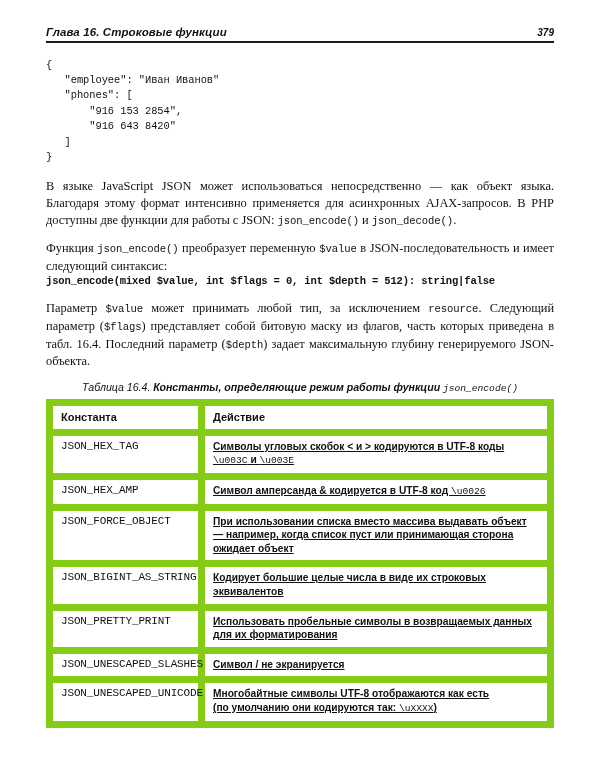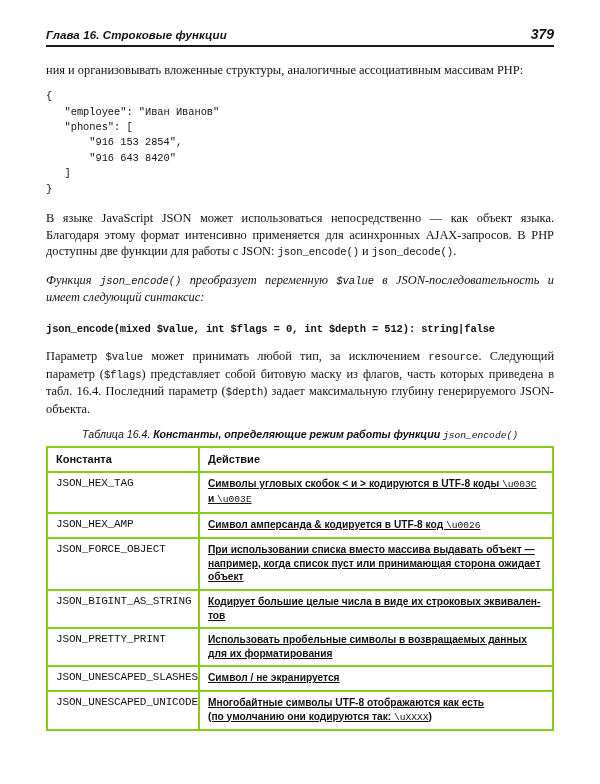--- a/index.html
+++ b/index.html
@@ -37,40 +37,40 @@
     font-style: italic;
     font-weight: bold;
     font-size: 11.5px;
     letter-spacing: .1px;
     color: #111;
   }
   .runhead-page {
     font-family: "Liberation Sans", "DejaVu Sans", sans-serif;
     font-style: italic;
     font-weight: bold;
-    font-size: 14px;
+    font-size: 10px;
     color: #111;
   }
   .runhead-rule {
     height: 1.6px;
     background: #1a1a1a;
     margin-top: 1px;
     margin-bottom: 15px;
   }
 
   
   .para {
     font-size: 12.4px;
     line-height: 16.6px;
     text-align: justify;
     text-justify: inter-word;
     margin: 0 0 11px 0;
     hyphens: manual;
   }
-  .para.tight { margin-bottom: 0; font-style: italic; }
+  .para.tight { margin-bottom: 0; }
   .para .mono {
     font-family: "Liberation Mono", "DejaVu Sans Mono", monospace;
     font-size: 10.6px;
     letter-spacing: -.1px;
   }
 
   
   .code {
     font-family: "Liberation Mono", "DejaVu Sans Mono", monospace;
     font-size: 10.4px;
@@ -81,21 +81,21 @@
     letter-spacing: -.05px;
   }
 
   
   .signature {
     font-family: "Liberation Mono", "DejaVu Sans Mono", monospace;
     font-weight: bold;
     font-size: 10.5px;
     line-height: 15px;
     white-space: pre;
-    margin: 16px 0 11px 0;
+    margin: 0 0 11px 0;
     letter-spacing: -.15px;
   }
 
   
   .table-caption {
     font-family: "Liberation Sans", "DejaVu Sans", sans-serif;
     font-style: italic;
     font-size: 10.6px;
     text-align: center;
     margin: 9px 0 5px 0;
@@ -111,21 +111,21 @@
   }
 
   table.consts {
     width: 100%;
     border-collapse: collapse;
     table-layout: fixed;
     border: 1.5px solid #151515;
   }
   table.consts col.c-const { width: 152px; }
   table.consts th, table.consts td {
-    border: 2px solid #84cc16;
+    border: 7px solid #84cc16;
     vertical-align: top;
     padding: 4px 8px 5px 8px;
   }
   table.consts thead th {
     font-family: "Liberation Sans", "DejaVu Sans", sans-serif;
     font-weight: bold;
     font-size: 11px;
     text-align: left;
     padding-top: 5px;
     padding-bottom: 6px;
@@ -157,21 +157,20 @@
 <body>
 
 <div class="page">
 
   <div class="runhead">
     <span class="runhead-title">Глава 16. Строковые функции</span>
     <span class="runhead-page">379</span>
   </div>
   <div class="runhead-rule"></div>
 
-  <p class="para">ния и организовывать вложенные структуры, аналогичные ассоциативным массивам PHP:</p>
 
   <pre class="code">{
    "employee": "Иван Иванов"
    "phones": [
        "916 153 2854",
        "916 643 8420"
    ]
 }</pre>
 
   <p class="para">

